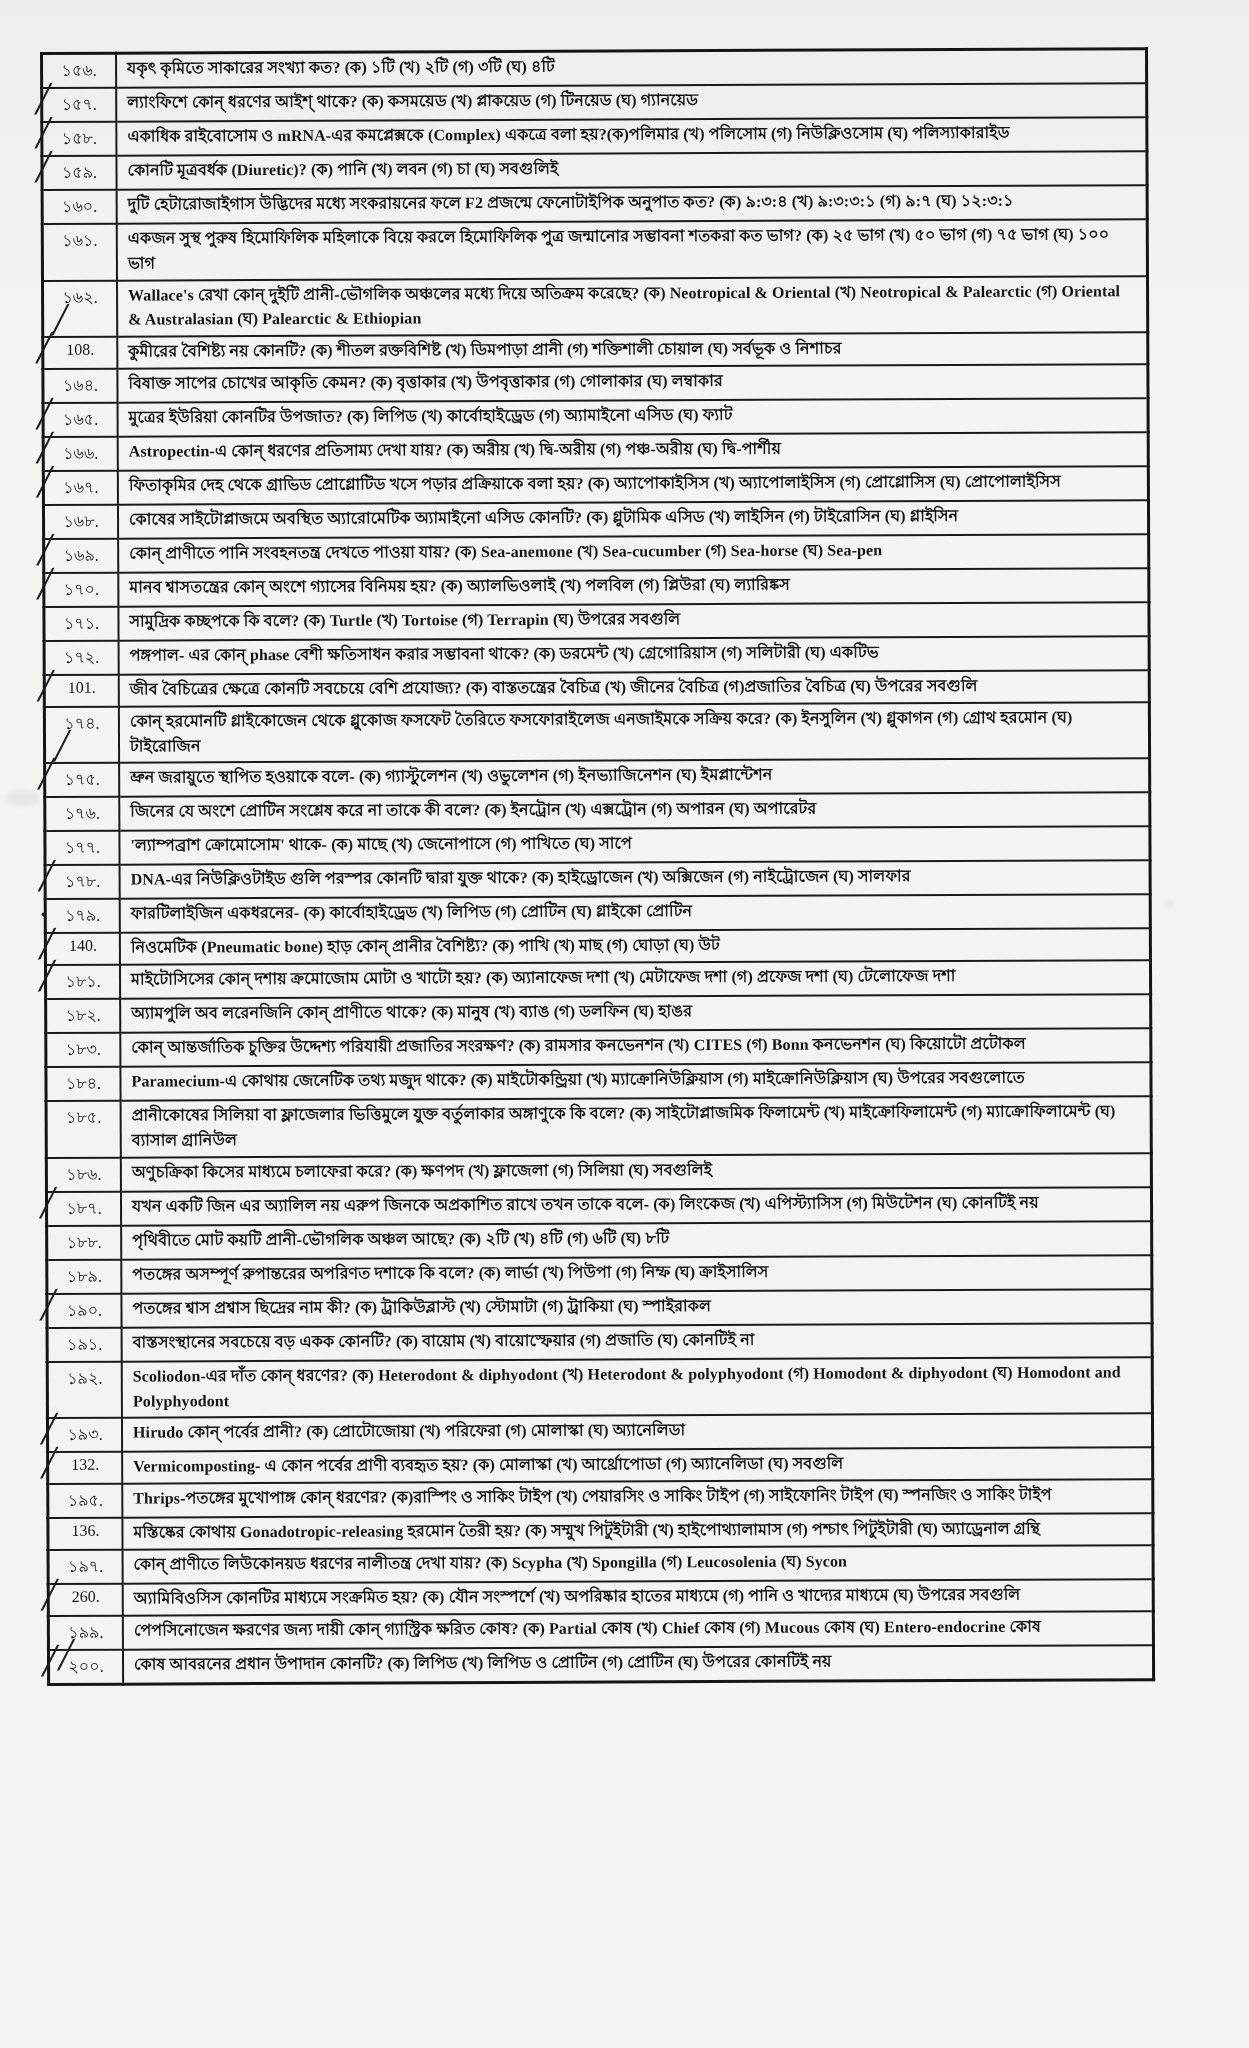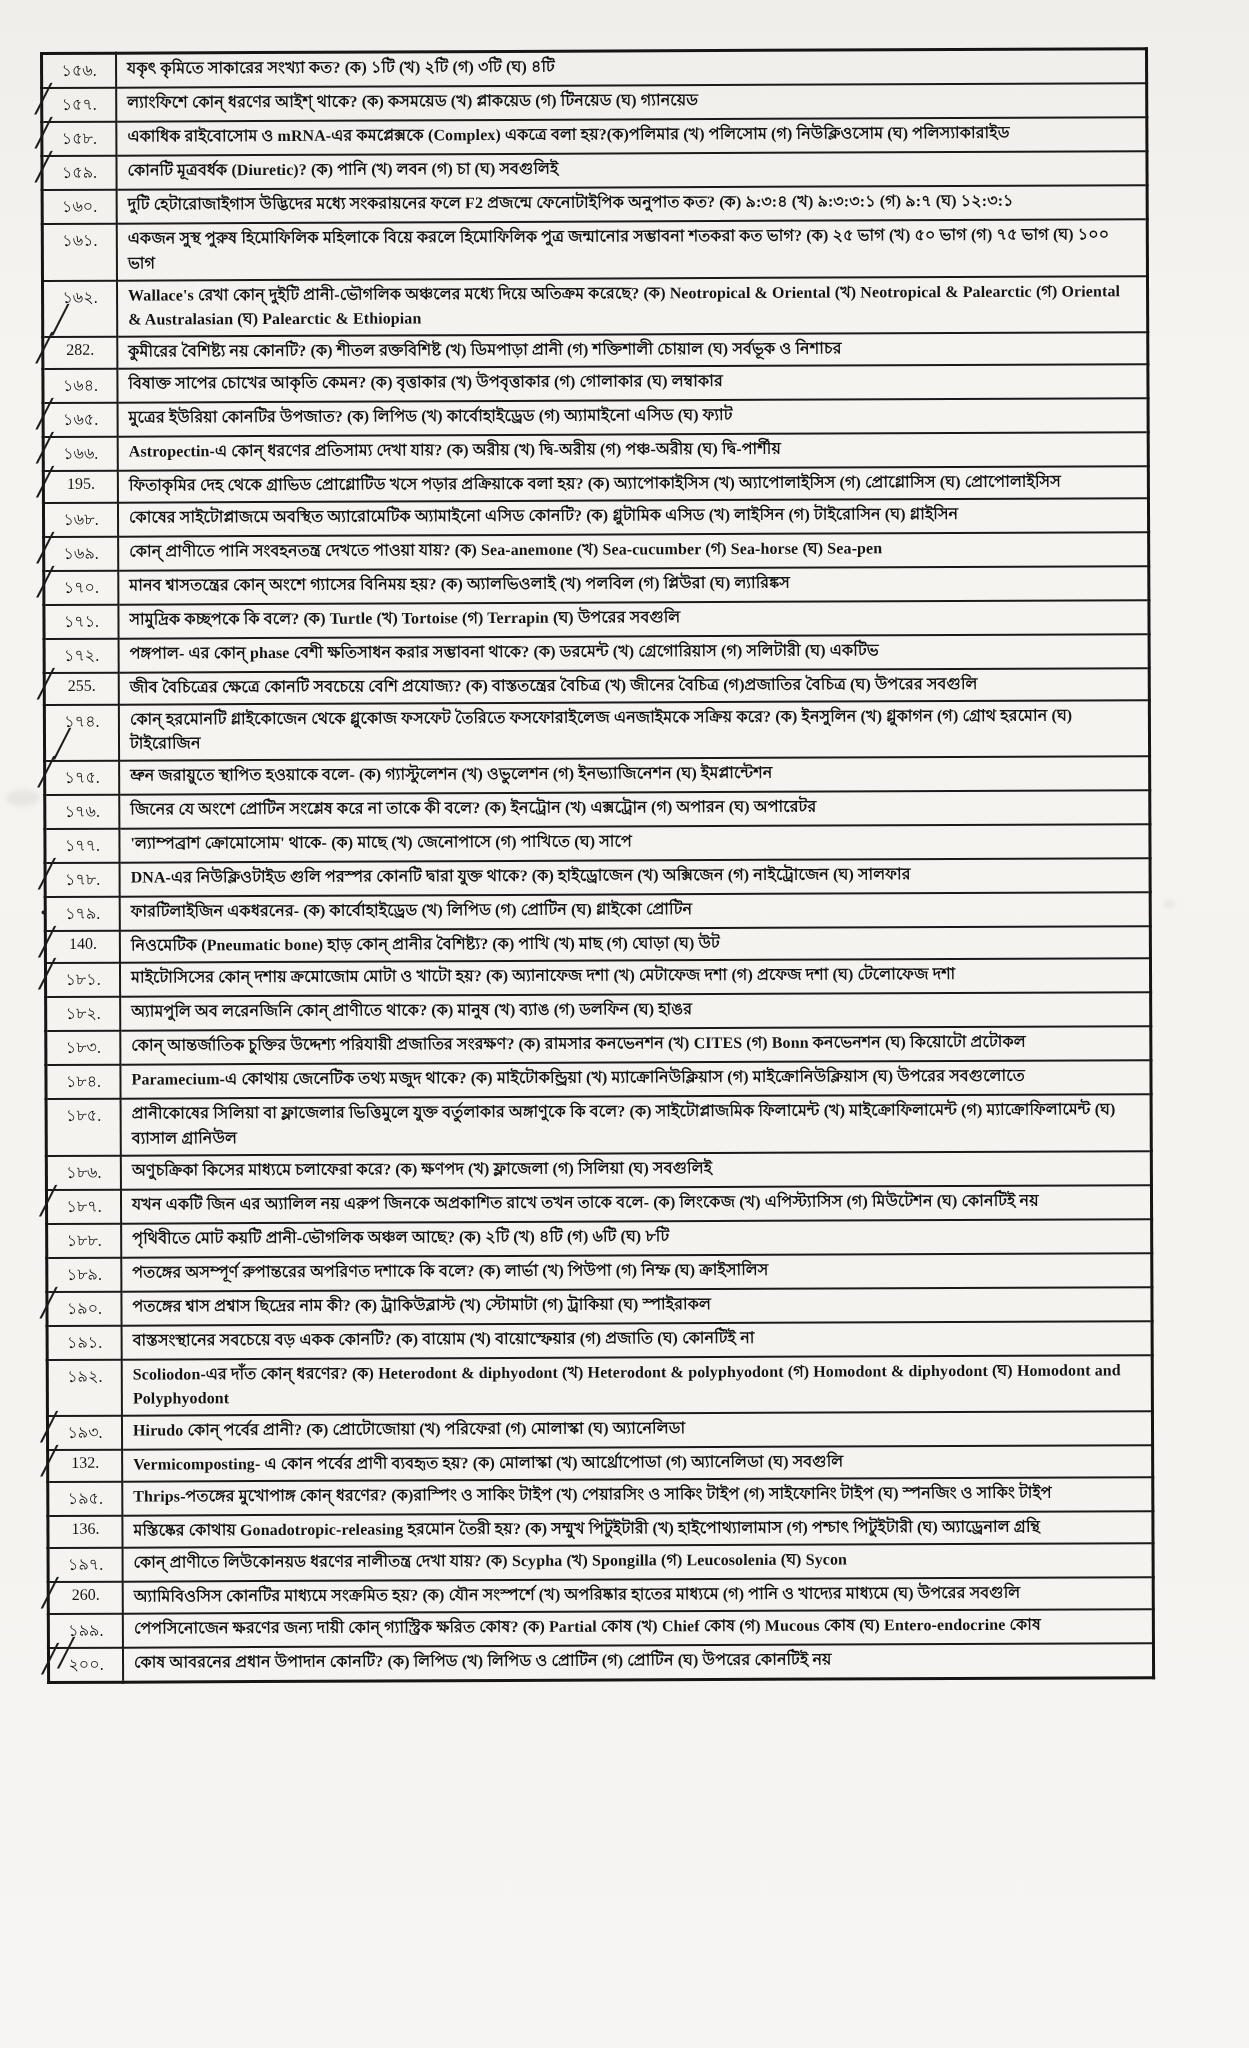--- a/index.html
+++ b/index.html
@@ -154,21 +154,21 @@
     <td class="num-cell">
       <span class="tick mark-slash-below"></span>
       <span class="num">১৬২.</span>
     </td>
     <td class="q-cell">Wallace's রেখা কোন্ দুইটি প্রানী-ভৌগলিক অঞ্চলের মধ্যে দিয়ে অতিক্রম করেছে? (ক) Neotropical &amp; Oriental (খ) Neotropical &amp; Palearctic (গ) Oriental &amp; Australasian (ঘ) Palearctic &amp; Ethiopian</td>
   </tr>
 
   <tr class="q-row">
     <td class="num-cell">
       <span class="tick mark-slash"></span>
-      <span class="num">282.</span>
+      <span class="num">108.</span>
     </td>
     <td class="q-cell">কুমীরের বৈশিষ্ট্য নয় কোনটি? (ক) শীতল রক্তবিশিষ্ট (খ) ডিমপাড়া প্রানী (গ) শক্তিশালী চোয়াল (ঘ) সর্বভূক ও নিশাচর</td>
   </tr>
 
   <tr class="q-row">
     <td class="num-cell">
       
       <span class="num">১৬৪.</span>
     </td>
     <td class="q-cell">বিষাক্ত সাপের চোখের আকৃতি কেমন? (ক) বৃত্তাকার (খ) উপবৃত্তাকার (গ) গোলাকার (ঘ) লম্বাকার</td>
@@ -186,21 +186,21 @@
     <td class="num-cell">
       <span class="tick mark-slash"></span>
       <span class="num">১৬৬.</span>
     </td>
     <td class="q-cell">Astropectin-এ কোন্ ধরণের প্রতিসাম্য দেখা যায়? (ক) অরীয় (খ) দ্বি-অরীয় (গ) পঞ্চ-অরীয় (ঘ) দ্বি-পার্শীয়</td>
   </tr>
 
   <tr class="q-row">
     <td class="num-cell">
       <span class="tick mark-slash"></span>
-      <span class="num">195.</span>
+      <span class="num">১৬৭.</span>
     </td>
     <td class="q-cell">ফিতাকৃমির দেহ থেকে গ্রাভিড প্রোগ্লোটিড খসে পড়ার প্রক্রিয়াকে বলা হয়? (ক) অ্যাপোকাইসিস (খ) অ্যাপোলাইসিস (গ) প্রোগ্লোসিস (ঘ) প্রোপোলাইসিস</td>
   </tr>
 
   <tr class="q-row">
     <td class="num-cell">
       
       <span class="num">১৬৮.</span>
     </td>
     <td class="q-cell">কোষের সাইটোপ্লাজমে অবস্থিত অ্যারোমেটিক অ্যামাইনো এসিড কোনটি? (ক) গ্লুটামিক এসিড (খ) লাইসিন (গ) টাইরোসিন (ঘ) গ্লাইসিন</td>
@@ -234,21 +234,21 @@
     <td class="num-cell">
       
       <span class="num">১৭২.</span>
     </td>
     <td class="q-cell">পঙ্গপাল- এর কোন্ phase বেশী ক্ষতিসাধন করার সম্ভাবনা থাকে? (ক) ডরমেন্ট (খ) গ্রেগোরিয়াস (গ) সলিটারী (ঘ) একটিভ</td>
   </tr>
 
   <tr class="q-row">
     <td class="num-cell">
       <span class="tick mark-slash"></span>
-      <span class="num">255.</span>
+      <span class="num">101.</span>
     </td>
     <td class="q-cell">জীব বৈচিত্রের ক্ষেত্রে কোনটি সবচেয়ে বেশি প্রযোজ্য? (ক) বাস্ততন্ত্রের বৈচিত্র (খ) জীনের বৈচিত্র (গ)প্রজাতির বৈচিত্র (ঘ) উপরের সবগুলি</td>
   </tr>
 
   <tr class="q-row">
     <td class="num-cell">
       <span class="tick mark-slash-below"></span>
       <span class="num">১৭৪.</span>
     </td>
     <td class="q-cell">কোন্ হরমোনটি গ্লাইকোজেন থেকে গ্লুকোজ ফসফেট তৈরিতে ফসফোরাইলেজ এনজাইমকে সক্রিয় করে? (ক) ইনসুলিন (খ) গ্লুকাগন (গ) গ্রোথ হরমোন (ঘ) টাইরোজিন</td>

